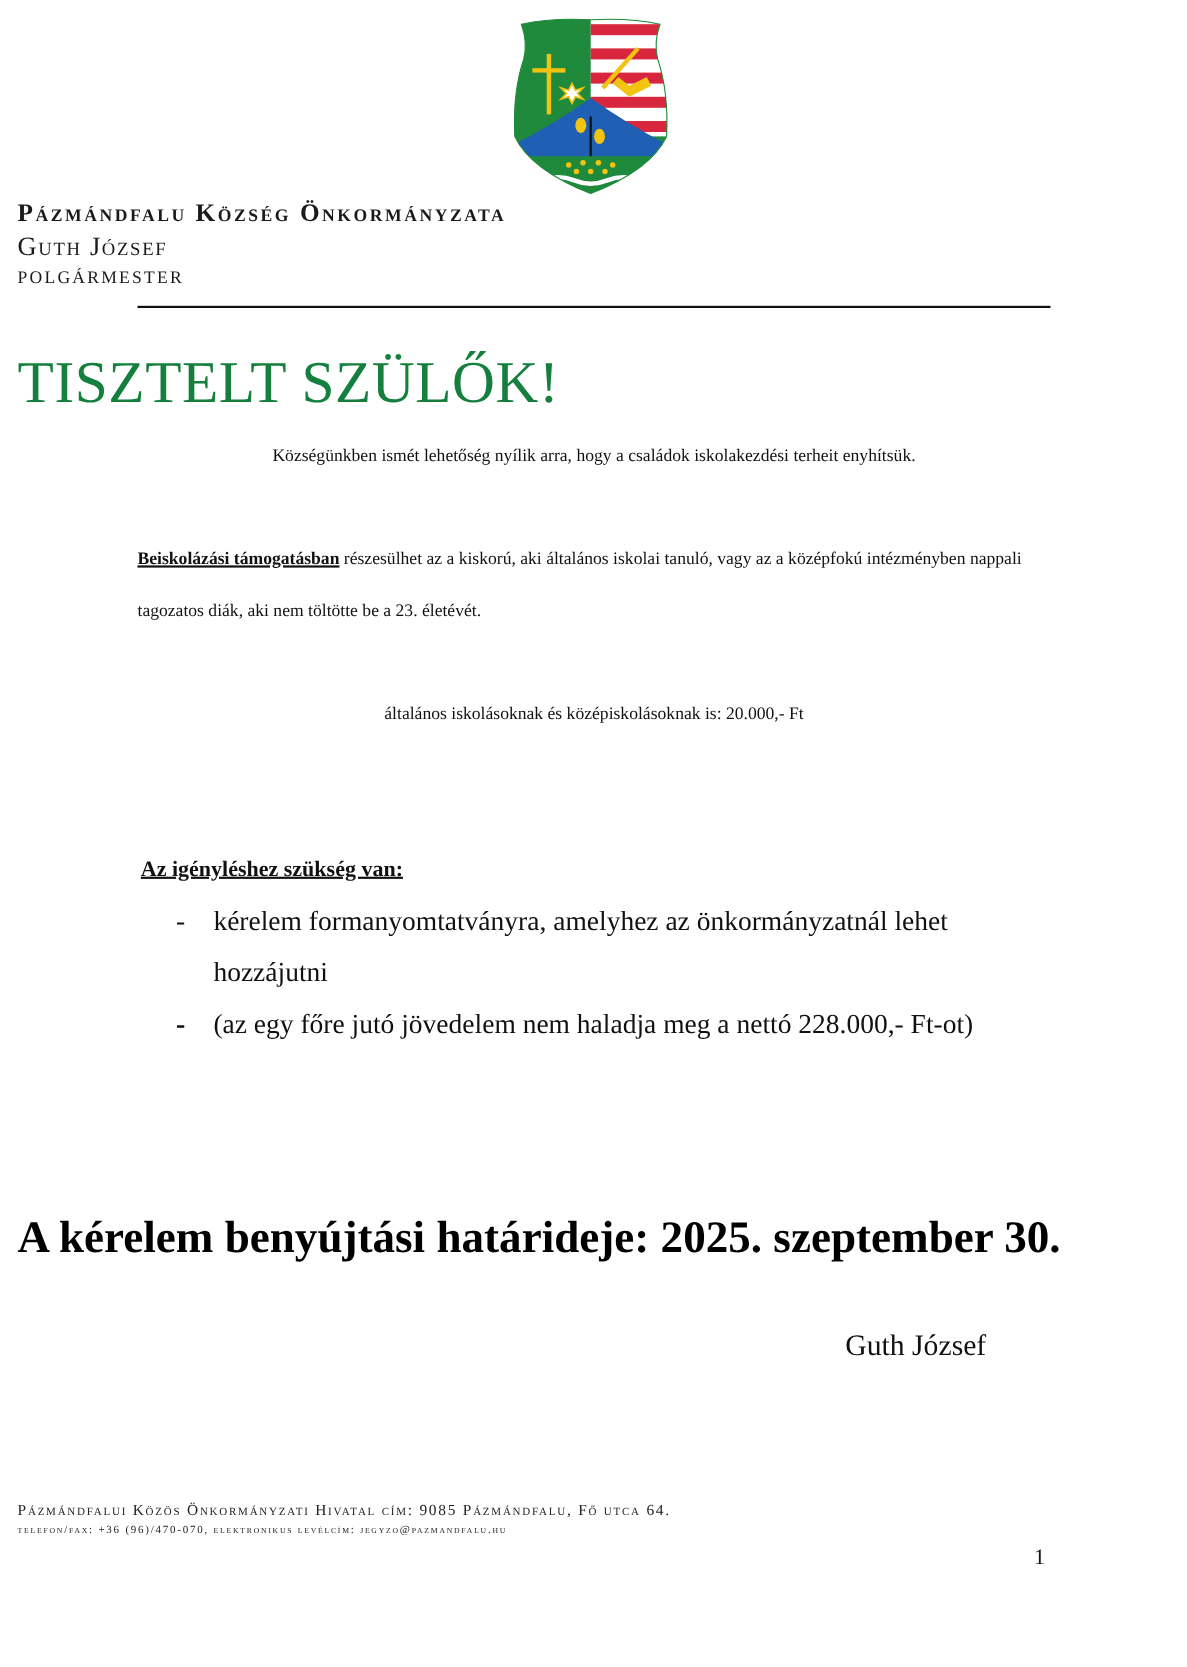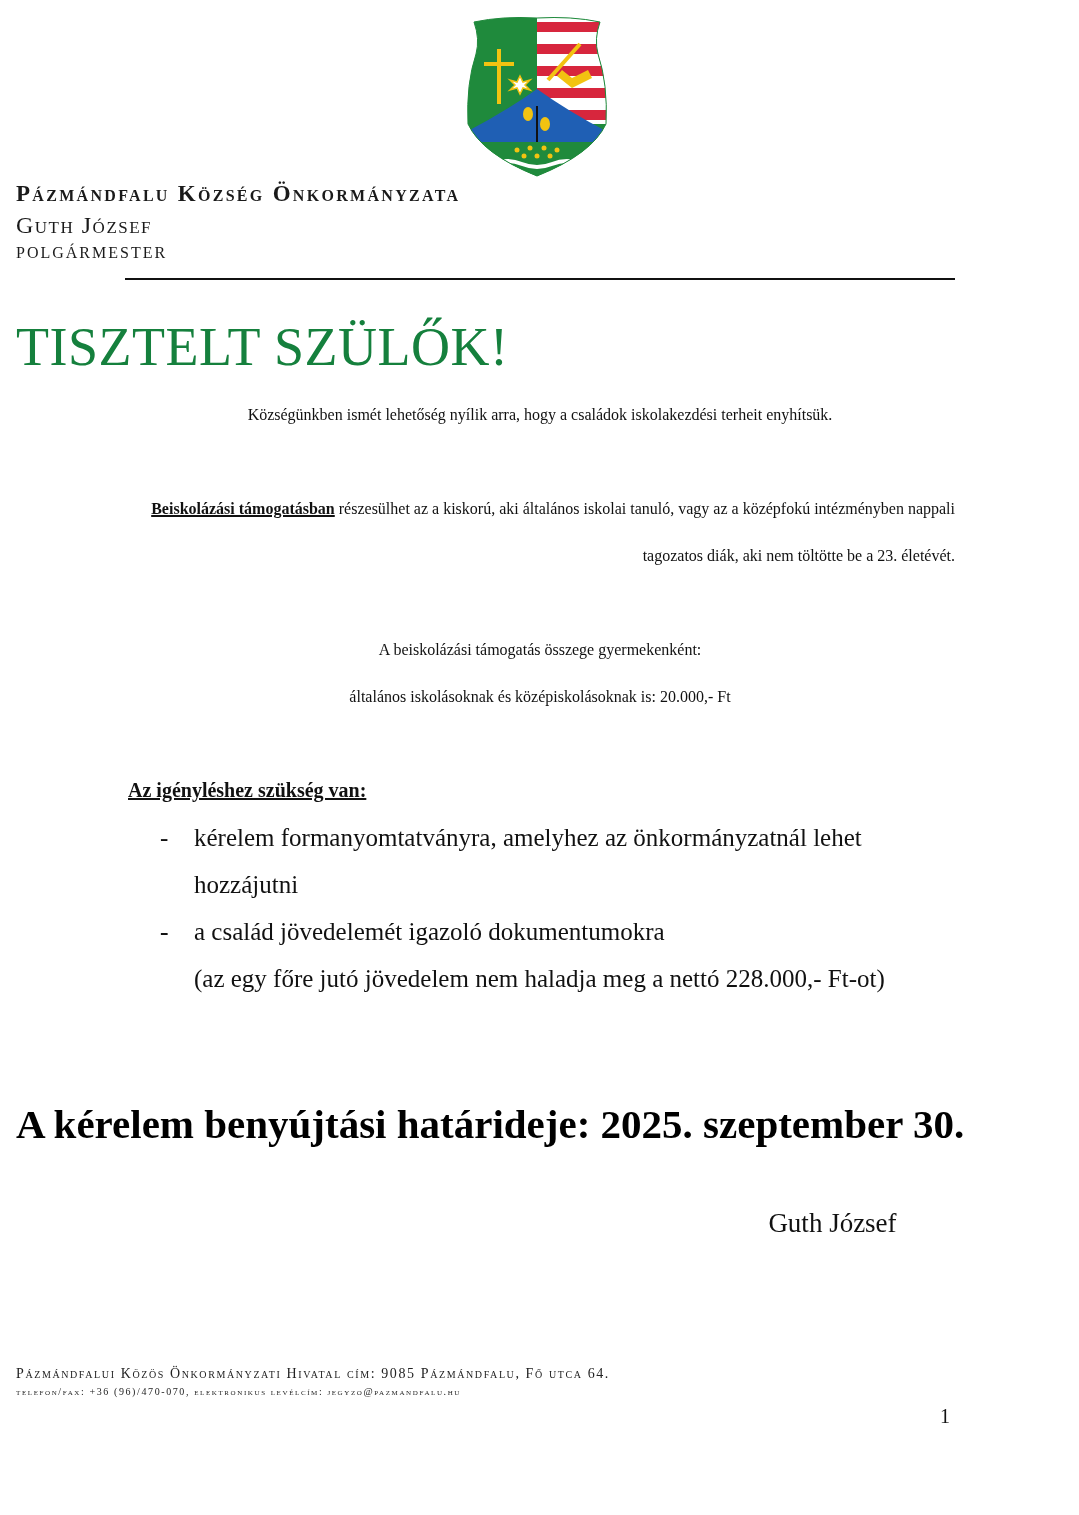--- a/index.html
+++ b/index.html
@@ -10,21 +10,21 @@
   .abs { position: absolute; }
   .center { left: 16px; width: 1079px; }
   .crest { left: 462px; top: 14px; width: 150px; height: 165px; }
   .org { top: 181px; font-size: 23px; letter-spacing: 2.3px; font-variant: small-caps; font-weight: bold; color:#1a1a1a; }
   .mayor { top: 212px; font-size: 24px; letter-spacing: 1.5px; font-variant: small-caps; color:#1a1a1a; }
   .mayor-title { top: 244px; font-size: 16px; letter-spacing: 2px; color:#1a1a1a; }
   .rule { left: 125px; top: 278px; width: 830px; height: 2px; background: #111; }
   .title { top: 316px; font-size: 54px; font-weight: normal; letter-spacing: 0.5px; color:#15803d; }
   .p { font-size: 16px; line-height: 47px; }
   .intro { top: 391px; left: 125px; width: 830px; text-align: center; }
-  .elig { top: 485px; left: 125px; width: 830px; text-align: right; }
+  .elig { top: 485px; left: 125px; width: 830px; text-align: left; }
   .elig b { text-decoration: underline; text-decoration-thickness: 2px; }
   .amount { top: 626px; left: 125px; width: 830px; text-align: center; }
   .req-head { top: 767px; left: 128px; font-size: 20px; line-height: 47px; font-weight: bold; text-decoration: underline; text-decoration-thickness: 2px; }
   .req-list { top: 814px; left: 160px; width: 800px; margin: 0; padding: 0; list-style: none; }
   .req-list li { position: relative; padding-left: 34px; font-size: 25px; line-height: 47px; }
   .req-list li .dash { position: absolute; left: 0; top: 0; }
   .req-list li .cont { display: block; }
   .deadline { top: 1100px; font-size: 41px; font-weight: bold; color:#000; }
   .sig { top: 1206px; left: 700px; width: 265px; text-align: center; font-size: 27px; line-height: 34px; }
   .footer1 { top: 1366px; font-size: 14px; letter-spacing: 1.6px; font-variant: small-caps; color:#222; }
@@ -88,37 +88,35 @@
 
 <div class="abs center title">TISZTELT SZÜLŐK!</div>
 
 <div class="abs p intro">Községünkben ismét lehetőség nyílik arra, hogy a családok iskolakezdési terheit enyhítsük.</div>
 
 <div class="abs p elig">
   <b>Beiskolázási támogatásban</b><span> részesülhet az a kiskorú, aki általános iskolai tanuló, vagy az a középfokú intézményben nappali tagozatos diák, aki nem töltötte be a 23. életévét.</span>
 </div>
 
 <div class="abs p amount">
-  <div>A beiskolázási támogatás összege gyermekenként:</div>
   <div>általános iskolásoknak és középiskolásoknak is: 20.000,- Ft</div>
 </div>
 
 <div class="abs req-head">Az igényléshez szükség van:</div>
 
 <ul class="abs req-list">
   <li>
     <span class="dash">-</span>
     <span>kérelem formanyomtatványra, amelyhez az önkormányzatnál lehet hozzájutni</span>
   </li>
   <li>
     <span class="dash">-</span>
   </li>
   <li>
     <span class="dash">-</span>
-    <span>a család jövedelemét igazoló dokumentumokra</span>
     <span class="cont">(az egy főre jutó jövedelem nem haladja meg a nettó 228.000,- Ft-ot)</span>
   </li>
 </ul>
 
 <div class="abs center deadline">A kérelem benyújtási határideje: 2025. szeptember 30.</div>
 
 <div class="abs sig">
   <div>Guth József</div>
 </div>
 

